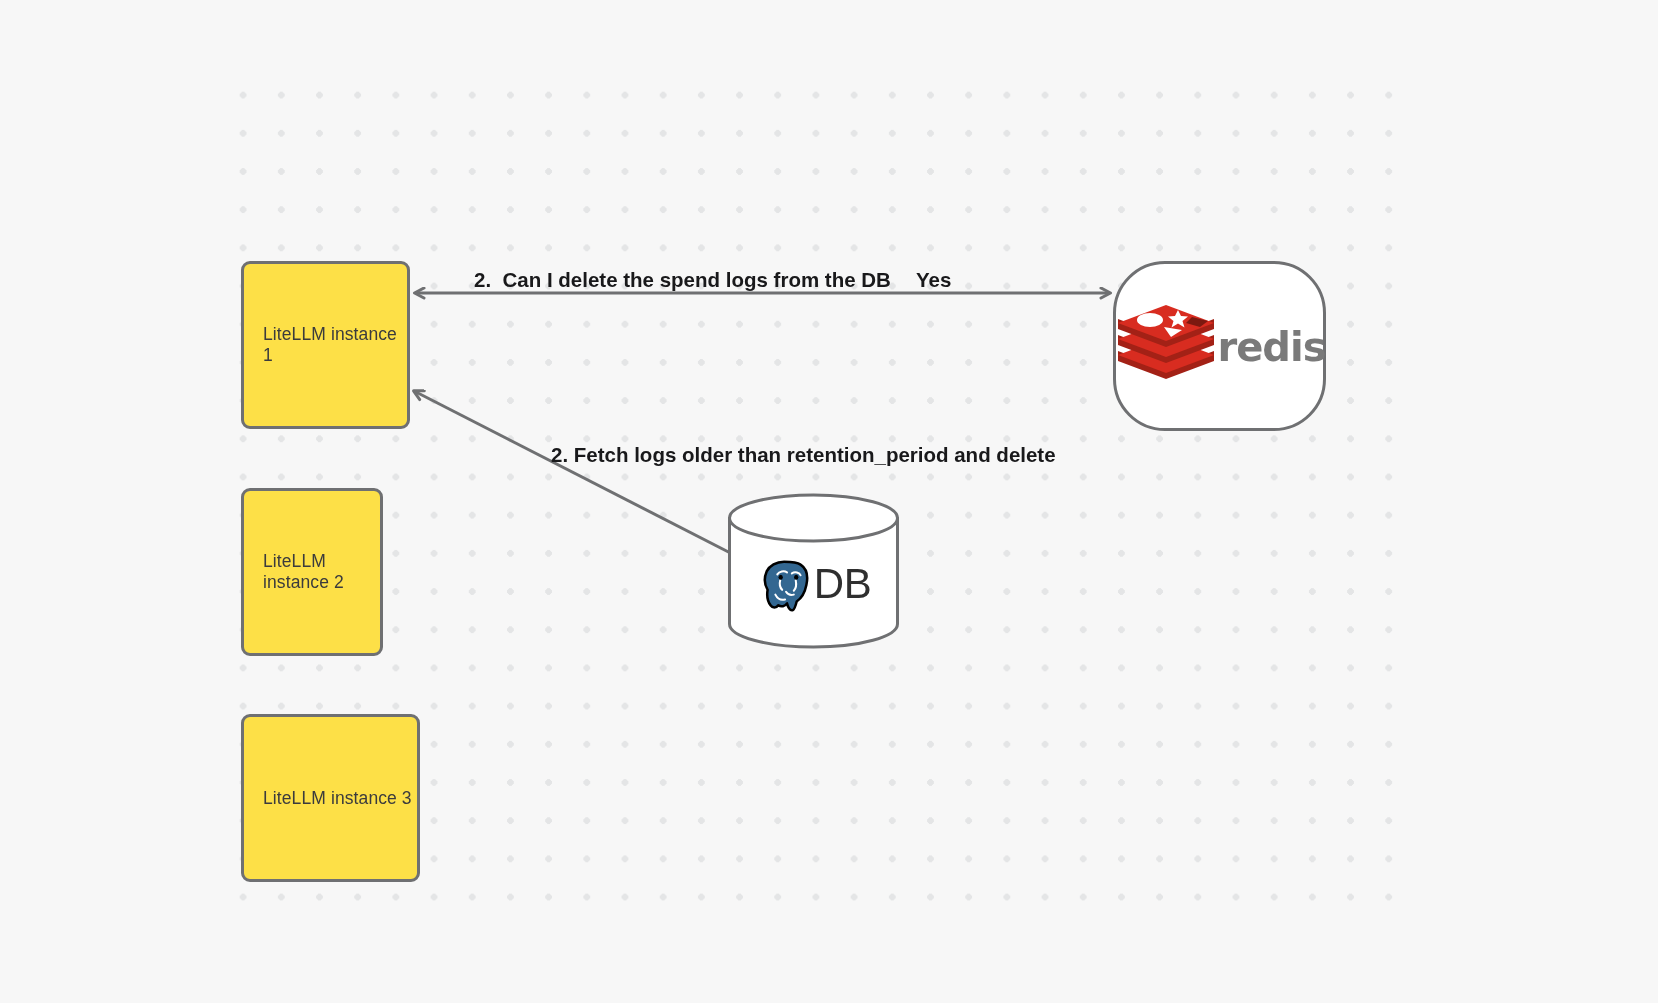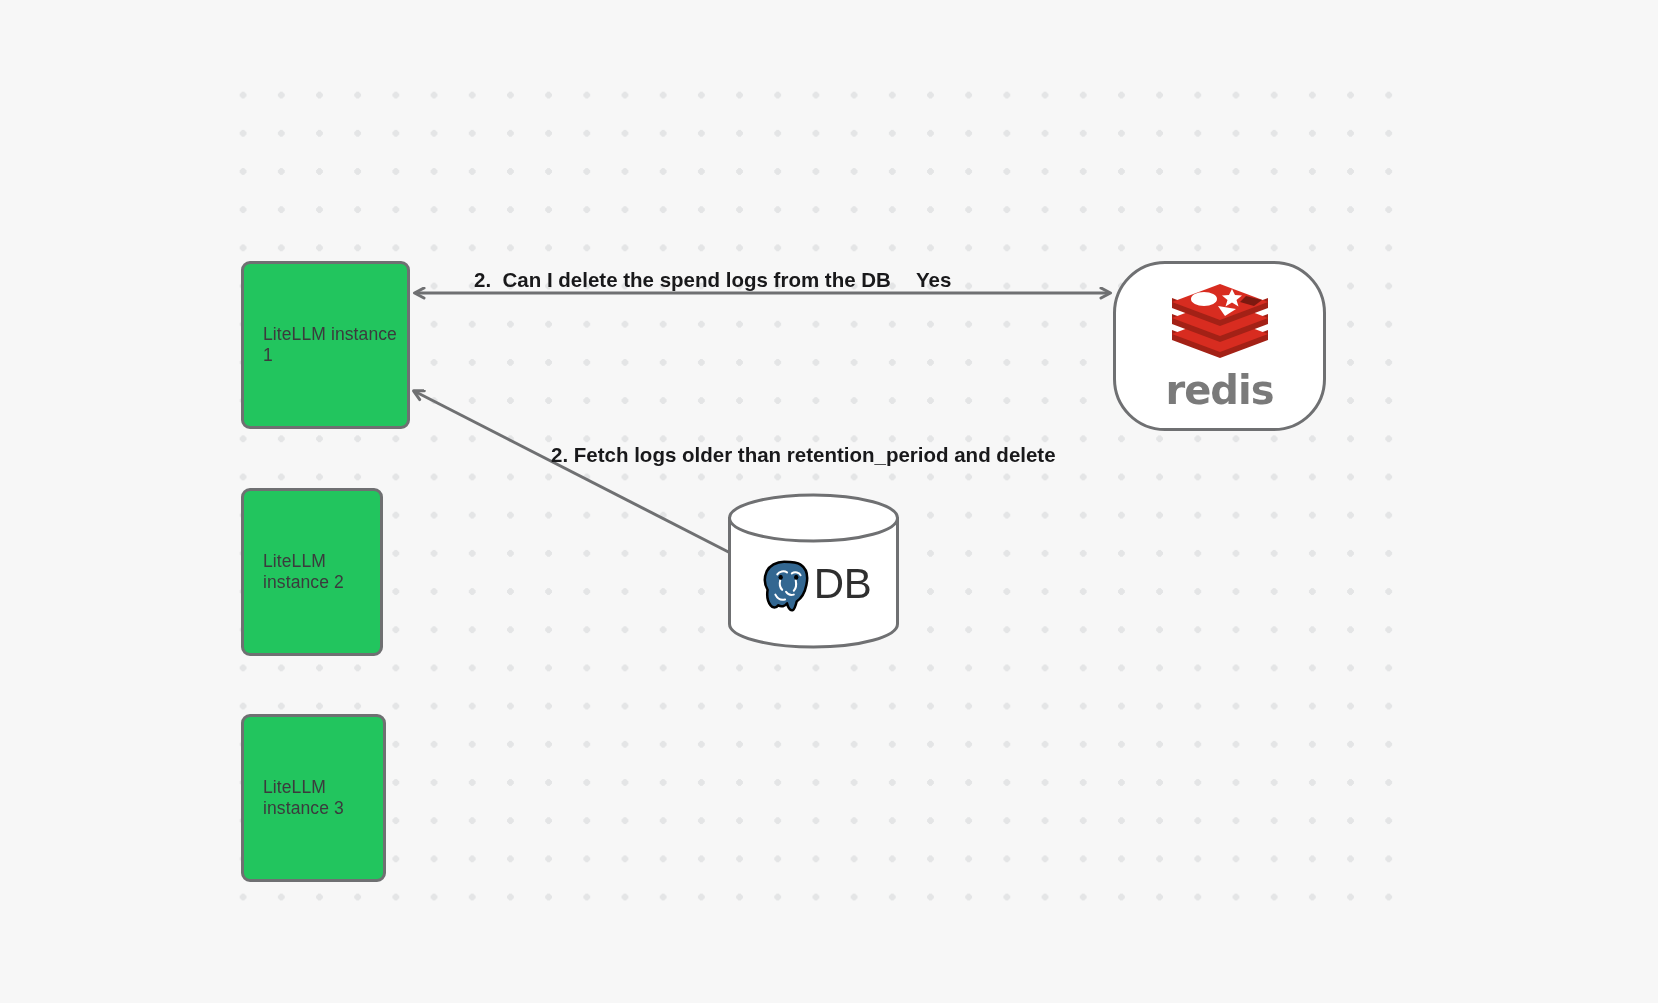--- a/index.html
+++ b/index.html
@@ -25,58 +25,58 @@
     top: 76px;
     width: 1190px;
     height: 836px;
     background-image: radial-gradient(circle, #e4e5e6 3.1px, rgba(0,0,0,0) 3.4px);
     background-size: 38.2px 38.2px;
     background-position: 0 0;
     pointer-events: none;
   }
   .node-box {
     position: absolute;
-    background: #22c55e;
+    background: #fde047;
     border: 3px solid #6f7072;
     border-radius: 9px;
     box-sizing: border-box;
     display: flex;
     align-items: center;
     justify-content: flex-start;
   }
   .node-box .node-label {
     font-size: 17.5px;
     color: #3b3b3d;
     padding-left: 19px;
     letter-spacing: 0.1px;
     font-family: "Liberation Sans", sans-serif;
   }
   #litellm-1 { left: 241px; top: 261px; width: 169px; height: 168px; }
   #litellm-2 { left: 241px; top: 488px; width: 142px; height: 168px; }
-  #litellm-3 { left: 241px; top: 714px; width: 145px; height: 168px; }
+  #litellm-3 { left: 241px; top: 714px; width: 179px; height: 168px; }
 
   
   #redis-node {
     position: absolute;
     left: 1113px;
     top: 261px;
     width: 213px;
     height: 170px;
     background: #ffffff;
     border: 3px solid #6f7072;
     border-radius: 52px;
     box-sizing: border-box;
   }
   #redis-logo {
     position: absolute;
     left: 50%;
     top: 50%;
     transform: translate(-50%, -50%);
     display: flex;
-    flex-direction: column;
+    flex-direction: row;
     align-items: center;
     justify-content: flex-start;
   }
   #redis-wordmark {
     font-family: "DejaVu Sans", sans-serif;
     font-size: 40px;
     font-weight: 700;
     color: #7a7a7a;
     letter-spacing: -1px;
     line-height: 1;

